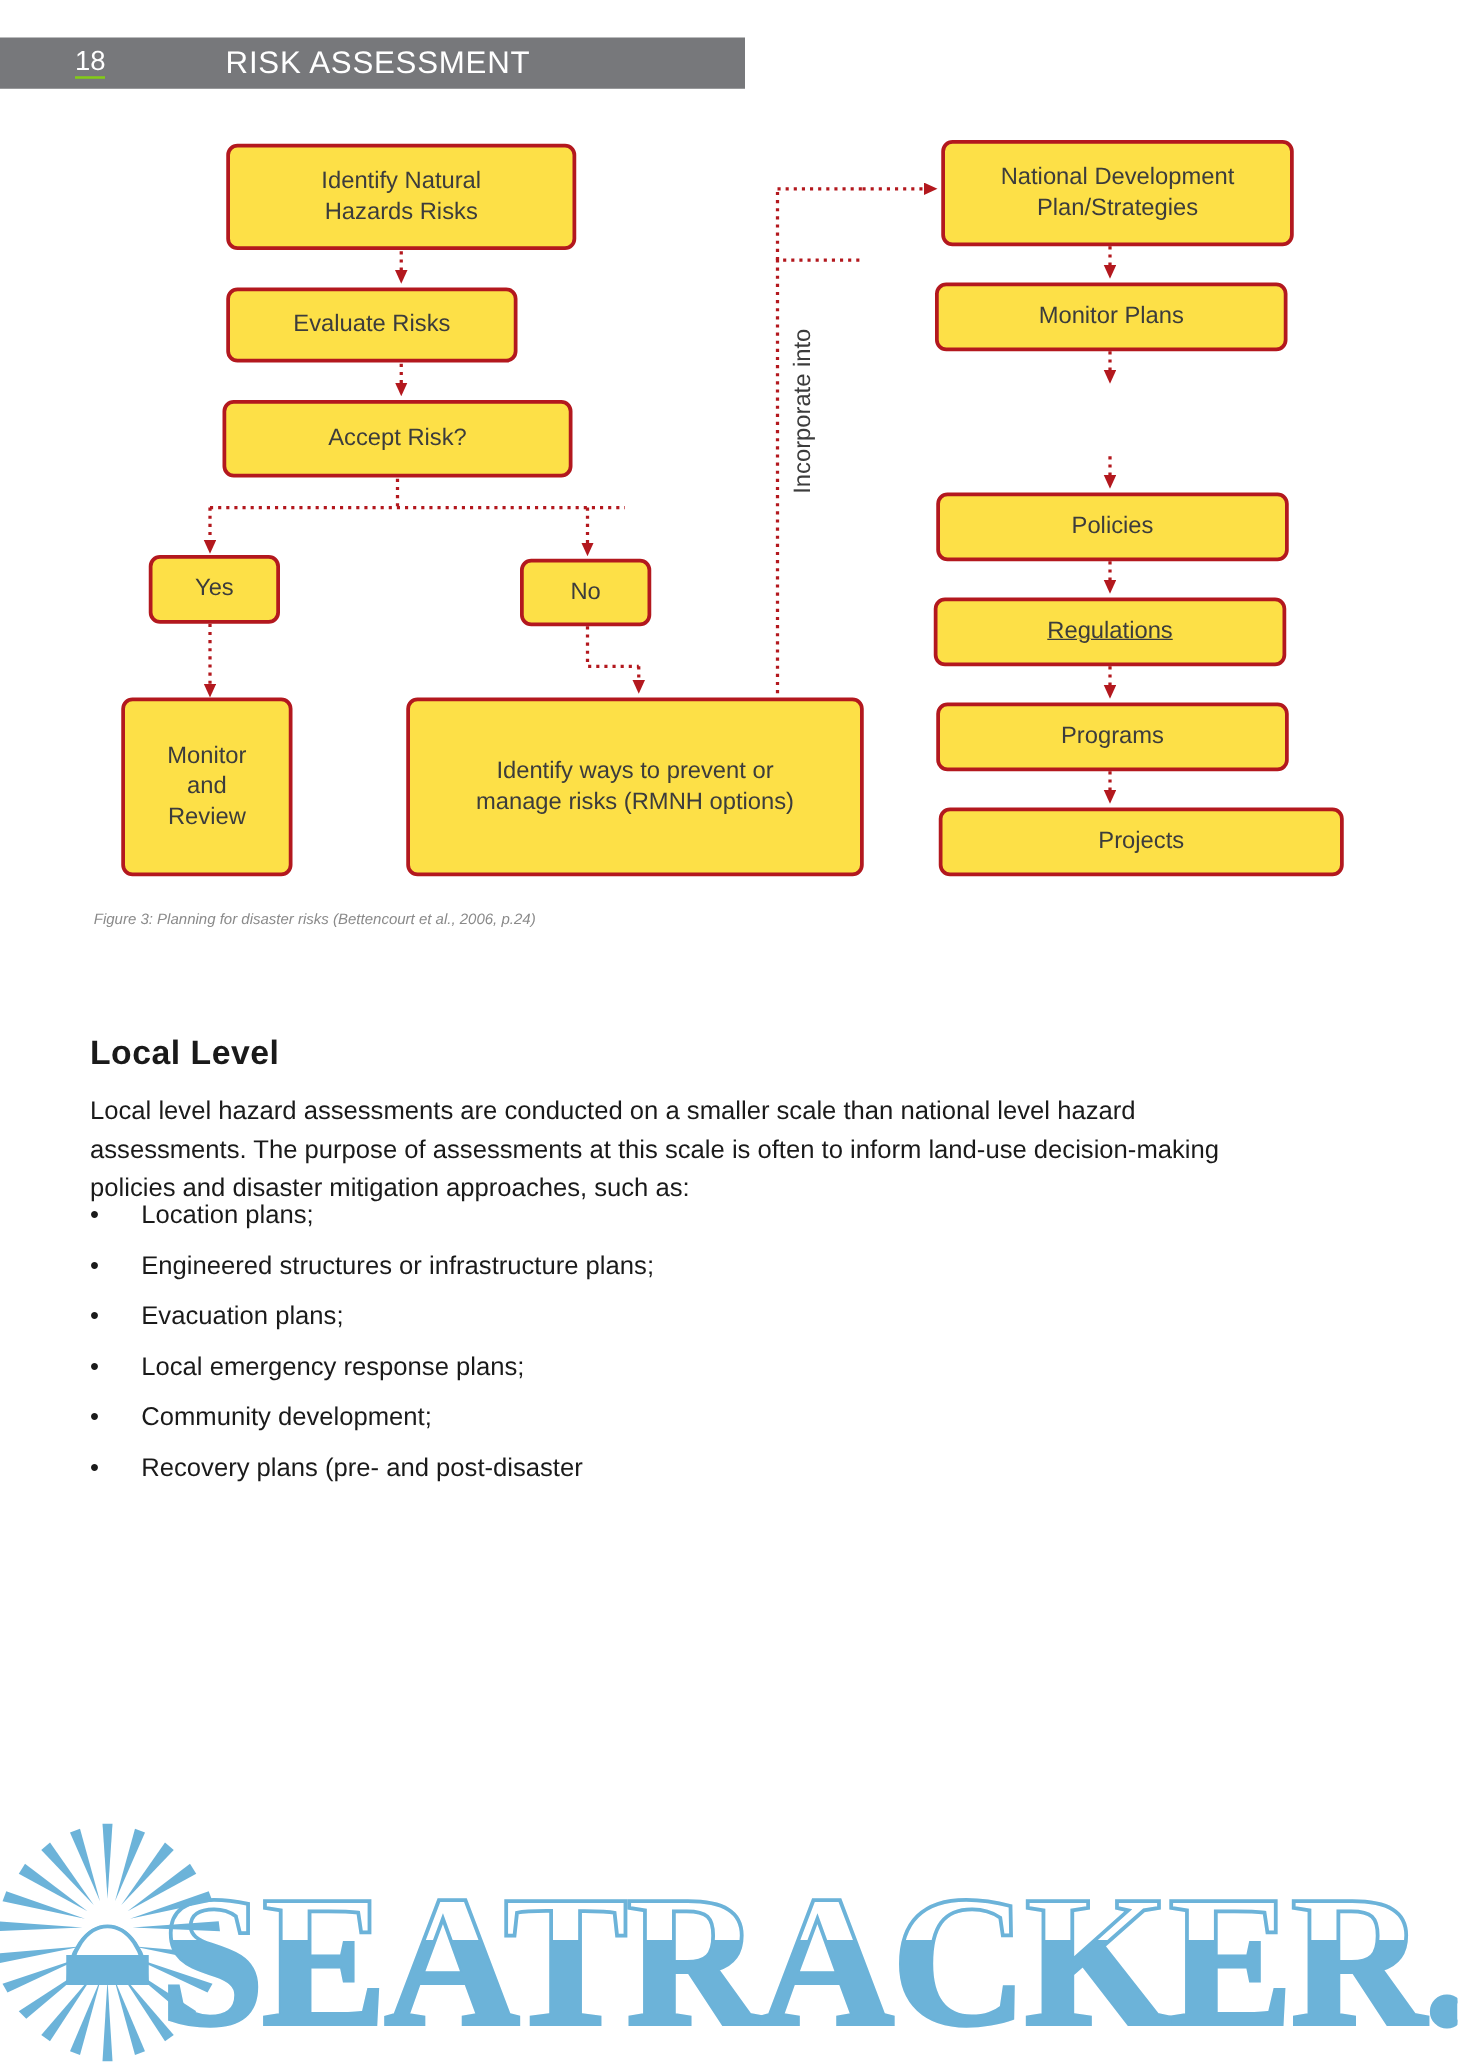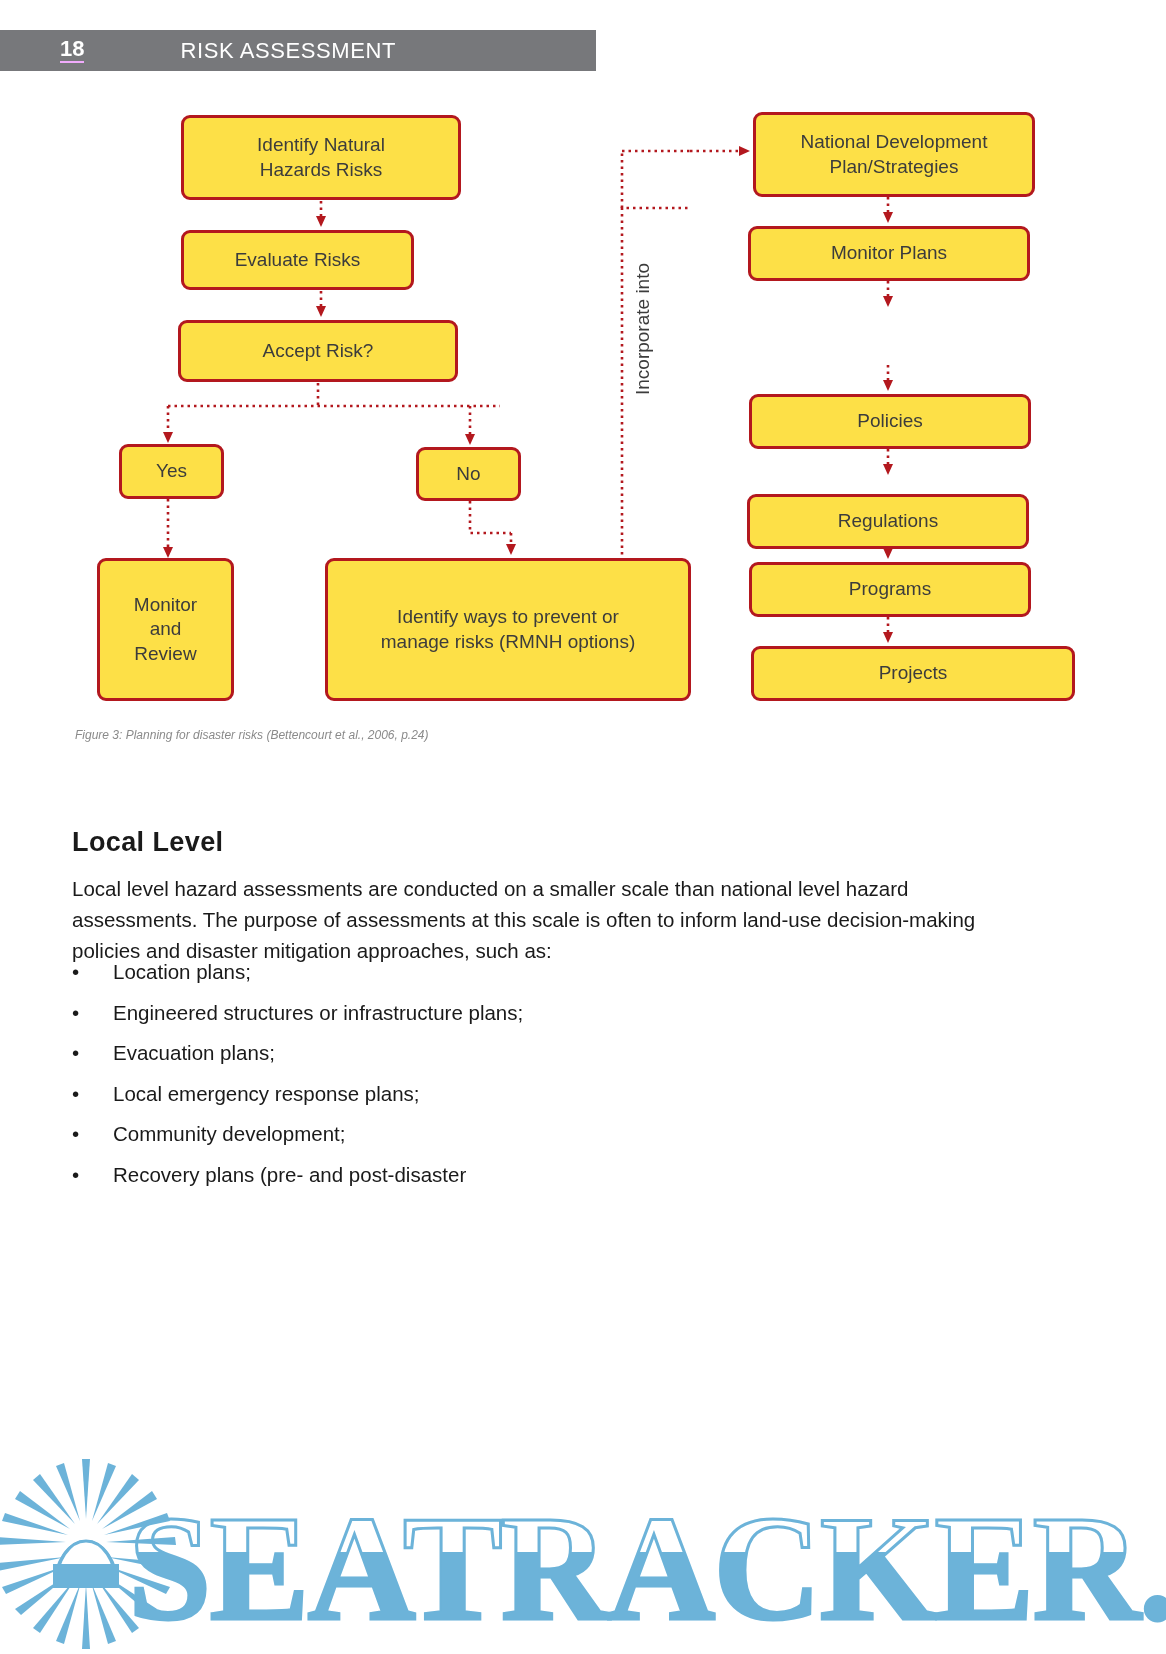--- a/index.html
+++ b/index.html
@@ -19,28 +19,27 @@
     left: 0; top: 30px;
     width: 596px; height: 41px;
     background: #77787b;
     display: flex;
     align-items: center;
   }
   .page-number {
     color: #ffffff;
     font-size: 22px;
     margin-left: 60px;
-    border-bottom: 2px solid #f0abfc;
+    border-bottom: 2px solid #84cc16;
     padding-bottom: 1px;
     line-height: 1;
-    font-weight: bold;
   }
   .header-title {
     color: #ffffff;
-    font-size: 22px;
+    font-size: 25px;
     letter-spacing: 0.6px;
     margin-left: 96px;
   }
 
   
   .figure-area {
     position: absolute;
     left: 0; top: 95px;
     width: 1100px; height: 640px;
   }
@@ -215,21 +214,21 @@
 
   <div class="node" style="left:748px; top:131px; width:282px; height:55px;">
     <span style="white-space:pre-line;">Monitor Plans</span>
   </div>
 
 
   <div class="node" style="left:749px; top:299px; width:282px; height:55px;">
     <span style="white-space:pre-line;">Policies</span>
   </div>
 
-  <div class="node" style="left:747px; top:399px; width:282px; height:55px;">
+  <div class="node" style="left:747px; top:383px; width:282px; height:55px;text-decoration:underline;">
     <span style="white-space:pre-line;">Regulations</span>
   </div>
 
   <div class="node" style="left:749px; top:467px; width:282px; height:55px;text-align:right;">
     <span style="white-space:pre-line;">Programs</span>
   </div>
 
   <div class="node" style="left:751px; top:551px; width:324px; height:55px;">
     <span style="white-space:pre-line;">Projects</span>
   </div>

